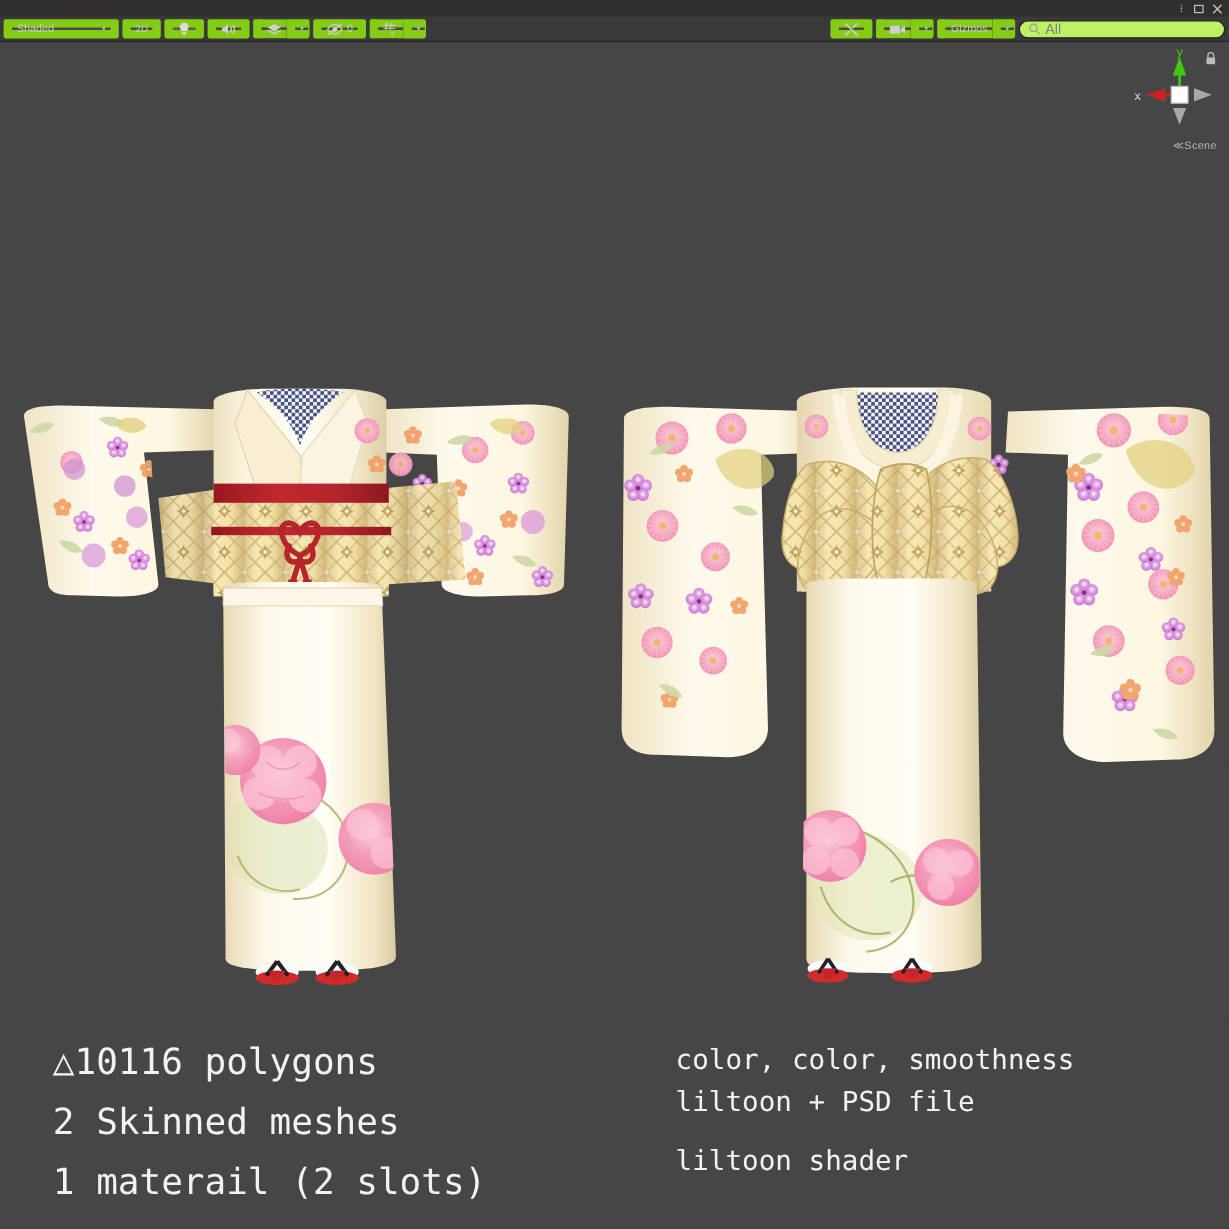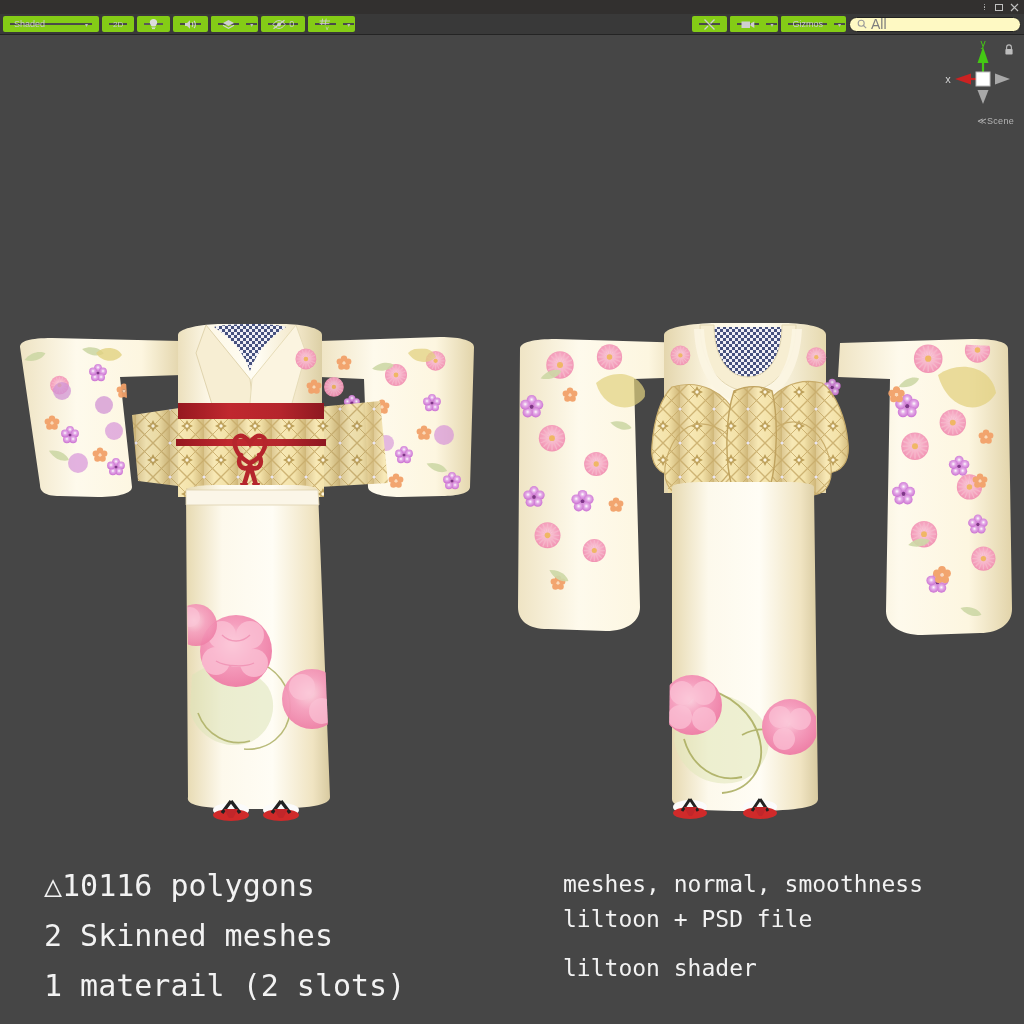--- a/index.html
+++ b/index.html
@@ -42,23 +42,23 @@
   .tb-dd { width:96px; justify-content:space-between; }
   .tb-dd .caret, .caret { font-size:6px; color:#bdbdbd; }
   .tb-btn { min-width:22px; justify-content:center; }
   .tb-btn.on { background:#5a5a5a; }
   .tb-group { display:flex; margin-right:3px; }
   .tb-group .tb-seg { margin-right:0; border-radius:0; border-right-width:0; }
   .tb-group .tb-seg:first-child { border-radius:2px 0 0 2px; }
   .tb-group .tb-seg:last-child { border-radius:0 2px 2px 0; border-right-width:1px; }
   .tb-spacer { flex:1 1 auto; }
   .tb-search {
-    height:15px; width:172px; background:#fef9c3; border:1px solid #212121;
+    height:15px; width:172px; background:#bef264; border:1px solid #212121;
     border-radius:8px; display:flex; align-items:center; gap:4px; padding:0 7px;
-    color:#7d7d7d; font-size:14px;
+    color:#7d7d7d; font-size:12px;
   }
   .ic-svg { display:block; }
 
   
   .viewport { position:absolute; left:0; top:35px; width:1024px; height:989px; background:#464646; overflow:hidden; }
 
   
   .gizmo { position:absolute; right:6px; top:3px; width:88px; height:90px; }
   .gizmo .persp { position:absolute; right:4px; bottom:2px; color:#b5b5b5; font-size:9px; letter-spacing:.3px; }
   .lock-ic { position:absolute; right:4px; top:4px; }
@@ -624,20 +624,20 @@
       </g>
     </svg>
 
     <div class="ann ann-left">
       <div>△10116 polygons</div>
       <div>2 Skinned meshes</div>
       <div>1 materail (2 slots)</div>
     </div>
 
     <div class="ann ann-right">
-      <div>meshes, normal, smoothness</div>
+      <div>color, color, smoothness</div>
       <div>liltoon + PSD file</div>
       <span class="gap"></span>
       <div>liltoon shader</div>
     </div>
 
   </div>
 </div>
 
 </body></html>

